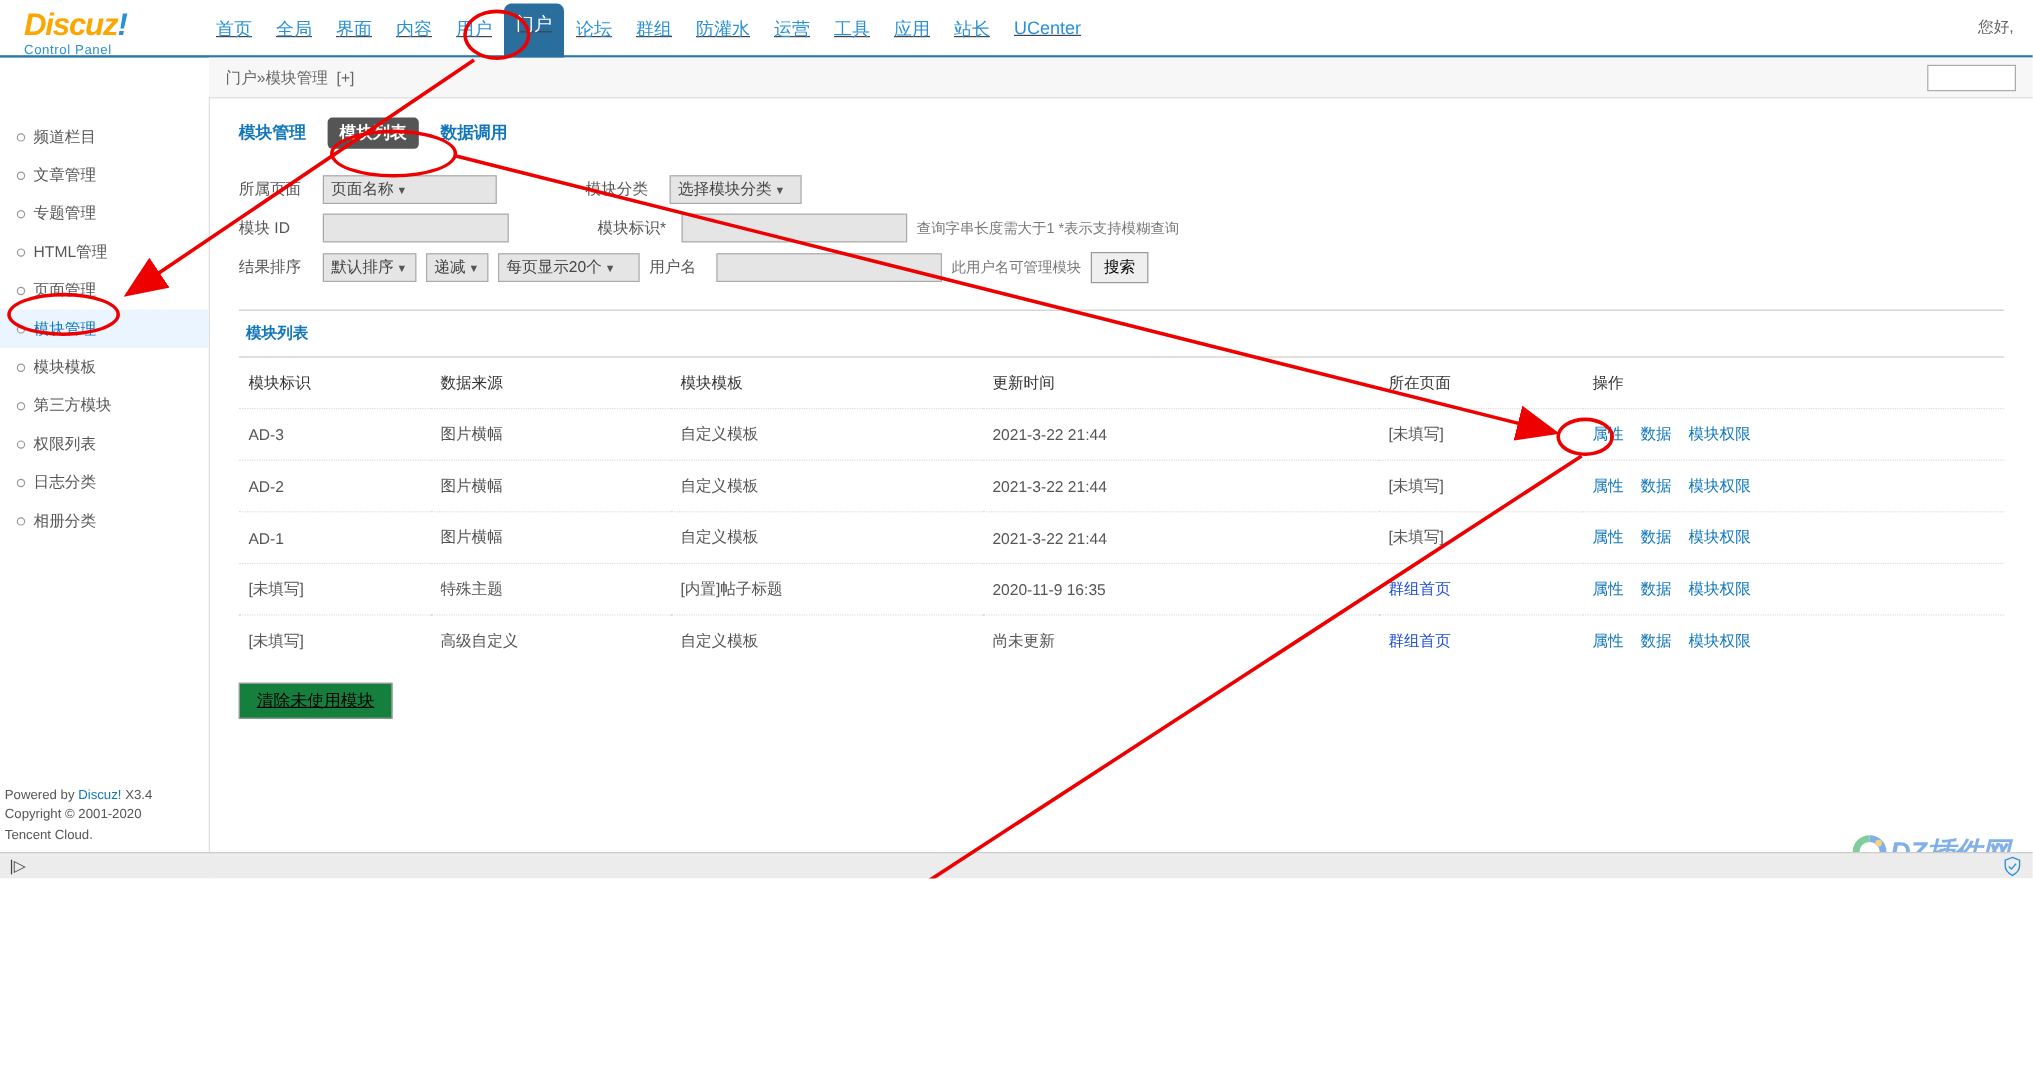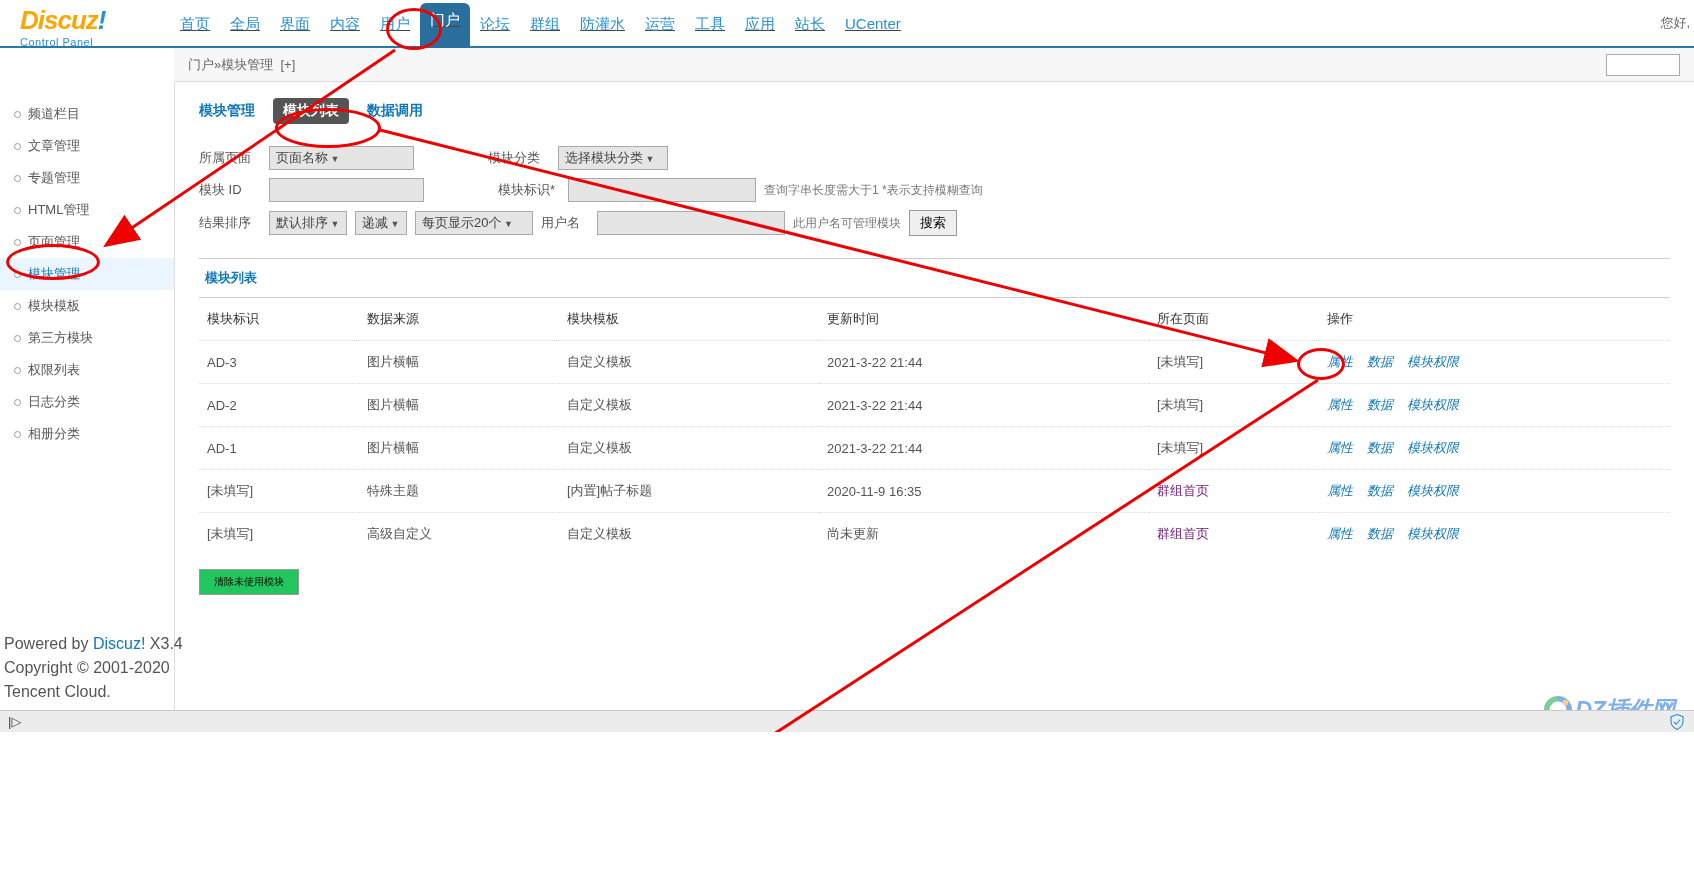--- a/index.html
+++ b/index.html
@@ -29,21 +29,21 @@
 .logo .sub { font-size: 11px; color: #2a90d6; letter-spacing: 0.5px; }
 .nav-items { display: flex; gap: 0; font-size: 15px; text-decoration: underline; }
 .nav-items div {
   padding: 14px 10px 12px;
   color: #2a90d6; cursor: pointer; font-weight: 500;
 }
 .nav-items div.active {
   background: #2a6e9e; color: #fff; border-radius: 6px 6px 0 0;
   padding-top:8px; padding-bottom:12px; margin-top:0; position:relative; top:2px;
 }
-.greeting { margin-left: auto; padding-right: 4px; color: #666; font-size: 13px; }
+.greeting { margin-left: auto; padding-right: 16px; color: #666; font-size: 13px; }
 .breadcrumb-row {
   height: 34px; background: #f7f7f7; border-bottom: 1px solid #ddd;
   margin-left: 174px; display: flex; align-items: center; padding: 0 14px;
   color: #2779aa; font-size: 13px;
 }
 .breadcrumb-row span { color: #666; }
 .search-top { margin-left:auto; width:74px; height:22px; border:1px solid #aaa; background:#fff;}
 .container { display: flex; }
 .sidebar { width: 174px; padding: 16px 0; }
 .sidebar ul { list-style: none; }
@@ -74,24 +74,24 @@
 .sel { min-width: 110px; }
 .inp { width: 155px; }
 .inp.long { width: 188px;}
 .hint { color: #777; font-size:12px;}
 .arrow-down::after { content:" ▼"; font-size:9px; color:#555;}
 .btn { border:1px solid #999; background:#efefef; padding:3px 10px; font-size:13px; cursor:pointer;}
 .list-title { margin-top: 22px; color:#1177bb; font-weight:600; padding:10px 6px; border-bottom:1px solid #ccc; border-top:1px solid #ccc; background:#fff;}
 table { width: 100%; border-collapse: collapse; font-size:13px; }
 th { text-align:left; font-weight:normal; padding: 12px 8px; color:#333; }
 td { padding: 12px 8px; color:#555; border-top: 1px dotted #ddd;}
-.linkc { color:#701a75; cursor:pointer; }
-.ops span { color:#1177bb; cursor:pointer; margin-right: 14px; font-style: italic;}
-.btn-clear { margin-top: 14px; border:1px solid #999; background:#22c55e; padding:5px 14px; font-size:10px; cursor:pointer;}
-.footer { position:absolute; left:4px; bottom:28px; font-size:16px; color:#555; line-height:1.5;}
+.linkc { color:#1d4ed8; cursor:pointer; }
+.ops span { color:#1177bb; cursor:pointer; margin-right: 14px;}
+.btn-clear { margin-top: 14px; border:1px solid #999; background:#15803d; padding:5px 14px; font-size:14px; cursor:pointer;text-decoration:underline;}
+.footer { position:absolute; left:4px; bottom:28px; font-size:11px; color:#555; line-height:1.5;}
 .footer .dl { color:#1177bb;}
 .statusbar { position:absolute; left:0; bottom:0; width:100%; height:22px;
   background:#ececec; border-top:1px solid #ccc; display:flex; align-items:center;
   padding:0 8px; font-size:13px; color:#444; gap:8px;}
 .statusbar .urlpart { border-left:1px solid #bbb; padding-left:8px;}
 .shield-icon { margin-left:auto; width:18px;height:18px; }
 .watermark { position:absolute; right:20px; bottom:6px; font-size:24px; font-weight:bold;
   font-style:italic; letter-spacing:-1px; opacity:0.55; display:flex; align-items:center; gap:2px;}
 .watermark .wc { width:30px;height:30px; display:inline-block; }
 .annot { position:absolute; pointer-events:none; z-index:500; }

